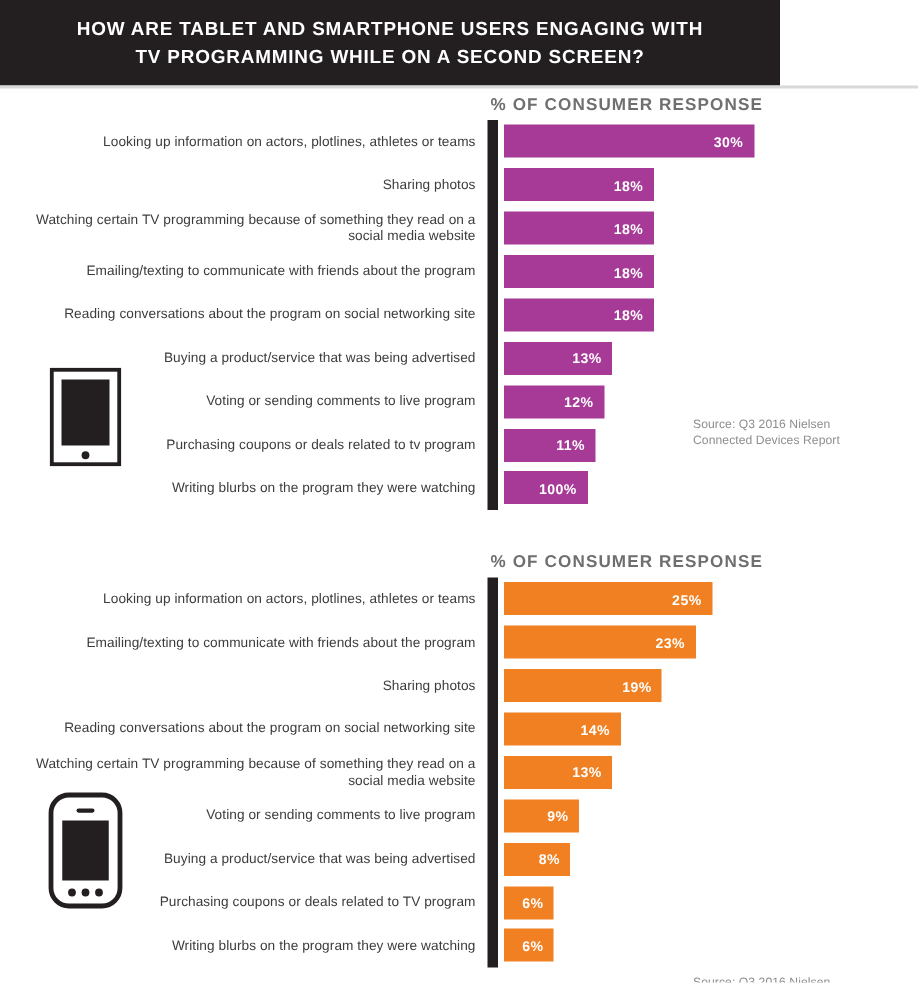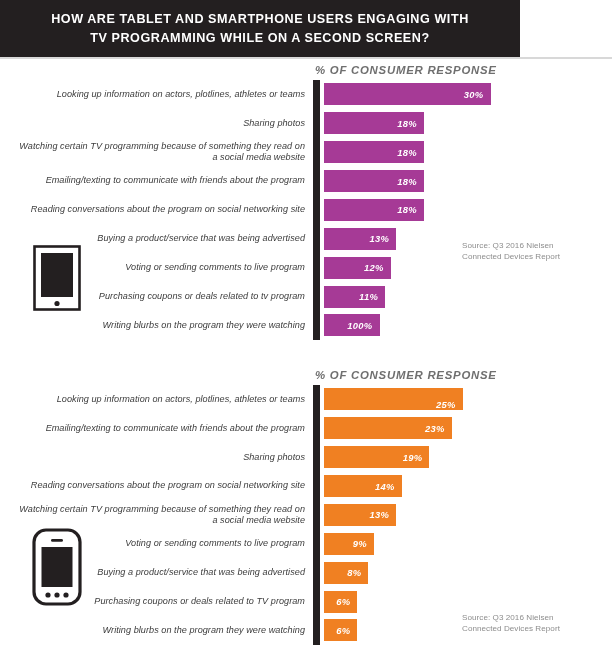--- a/index.html
+++ b/index.html
@@ -25,21 +25,21 @@
     line-height:19px;
     text-align:center;
     width:430px;
   }
   .header-rule{
     position:absolute; left:0; top:57px; width:612px; height:2px;
     background:#d8d8d8;
   }
 
   
-  .chart-block{ position:absolute; left:0; width:584px;font-style:italic; }
+  .chart-block{ position:absolute; left:12px; width:584px; }
   #chart-top{ top:60px; height:290px; }
   #chart-bottom{ top:365px; height:290px; }
 
   .axis-title{
     position:absolute; left:315px; top:4px;
     font-size:11.4px; font-weight:bold; letter-spacing:.75px;
     color:#6f6f6f;
     white-space:nowrap;
   }
 
@@ -96,20 +96,21 @@
   }
 
   
   .note{
     position:absolute;
     font-size:8.1px;
     line-height:11.4px;
     color:#8d8d8d;
     width:128px;
     letter-spacing:.05px;
+    margin-top:37px;
   }
   #note-top{ left:462px; top:240px; }
   #note-top .note-para + .note-para{ margin-top:10px; }
   #note-bottom{ left:462px; top:612px; }
 
   
   .device{ position:absolute; }
   #tablet-icon{ left:33px; top:245px; }
   #phone-icon{ left:32px; top:528px; }
 </style>
@@ -204,21 +205,21 @@
   <div class="note-para">Source: Q3 2016 Nielsen Connected Devices Report</div>
 </div>
 
 <div class="chart-block" id="chart-bottom">
   <div class="axis-title">% OF CONSUMER RESPONSE</div>
   <div class="axis-line"></div>
   <div class="rows" id="rows-phone">
       <div class="row" style="height: 28.8889px;">
         <div class="row-label">Looking up information on actors, plotlines, athletes or teams</div>
         <div class="bar-zone">
-          <div class="bar" style="width: 138.75px; background: rgb(240, 128, 34); align-items: flex-end;">
+          <div class="bar" style="width: 138.75px; background: rgb(240, 128, 34);">
             <span class="bar-value">25%</span>
           </div>
         </div>
       </div>
       <div class="row" style="height: 28.8889px;">
         <div class="row-label">Emailing/texting to communicate with friends about the program</div>
         <div class="bar-zone">
           <div class="bar" style="width: 127.65px; background: rgb(240, 128, 34);">
             <span class="bar-value">23%</span>
           </div>

